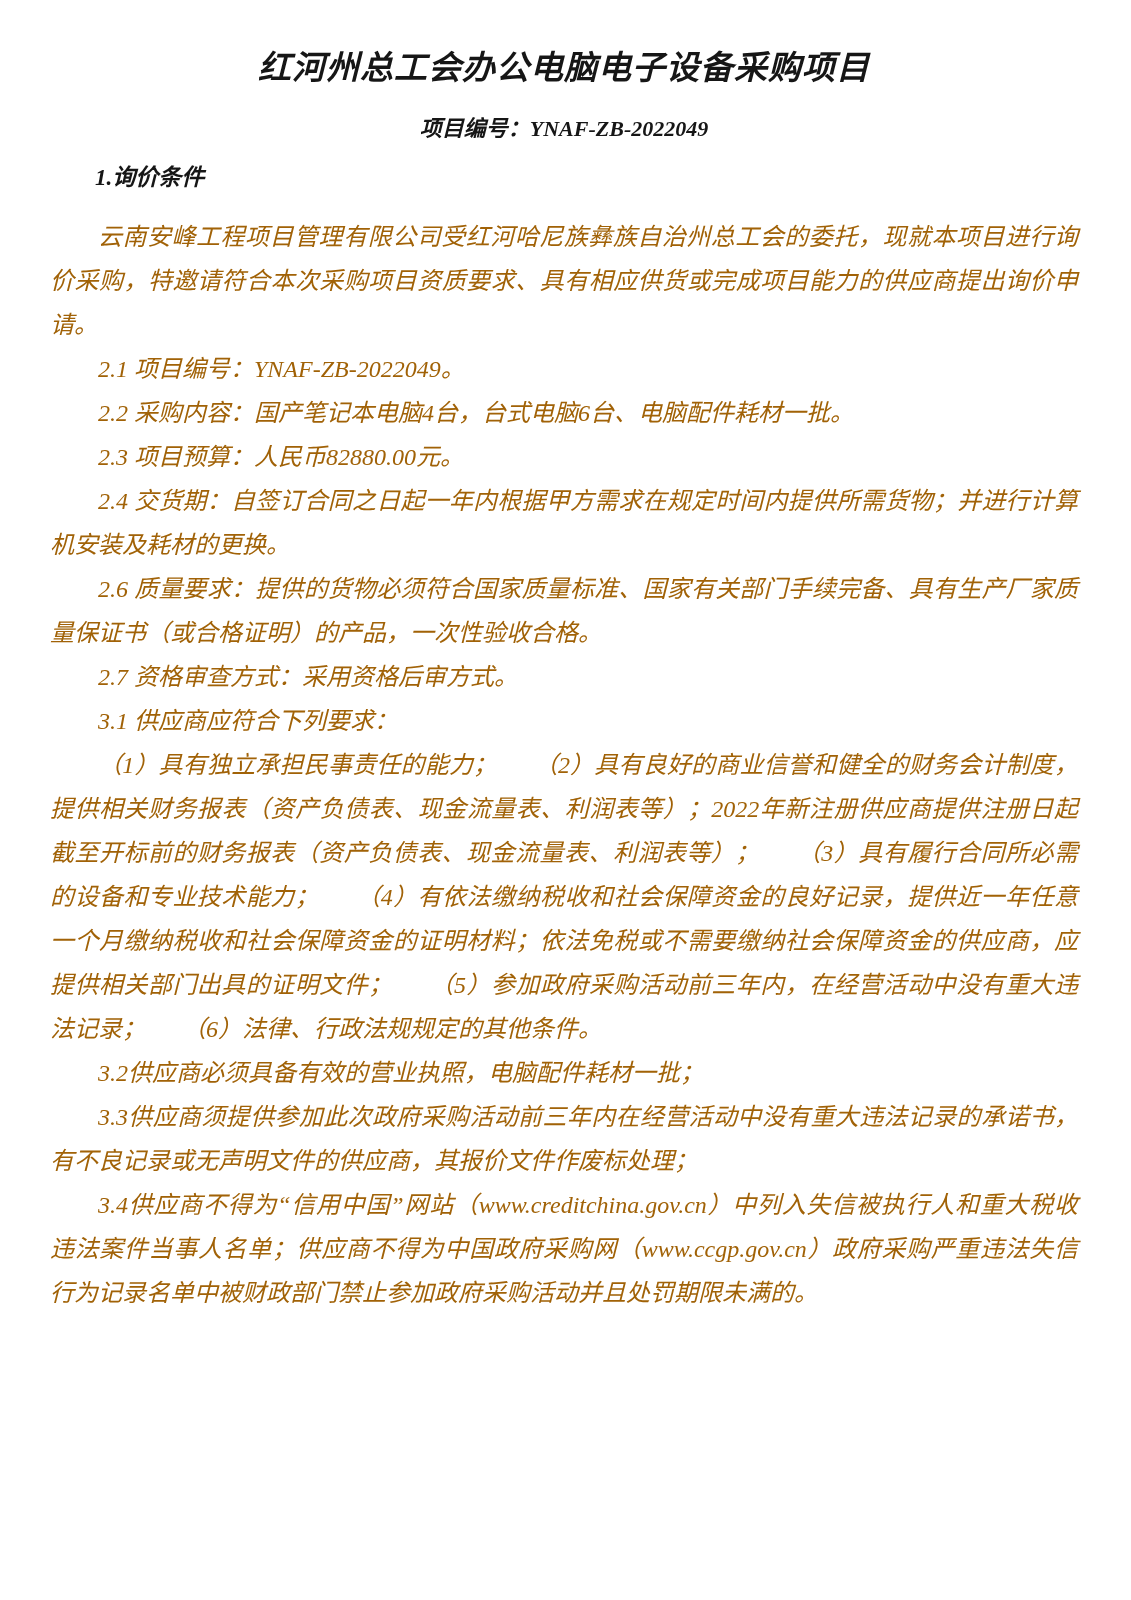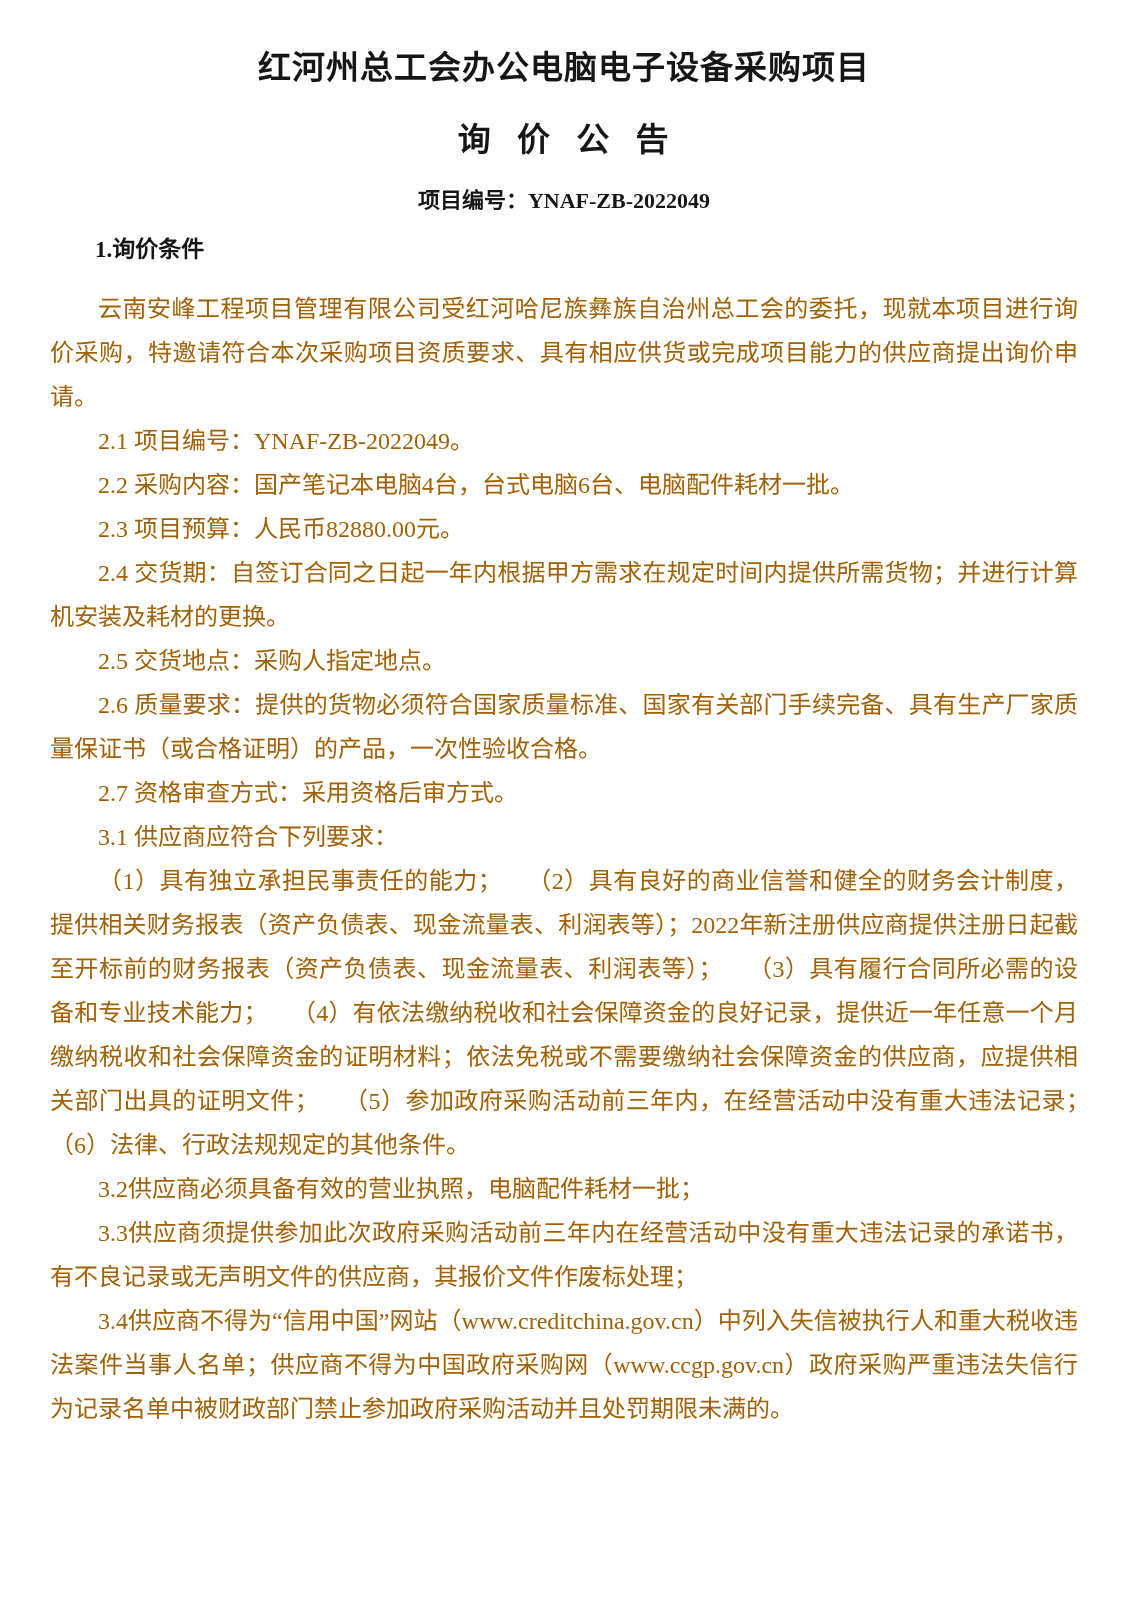--- a/index.html
+++ b/index.html
@@ -13,20 +13,21 @@
     overflow: hidden;
     font-family: "Liberation Serif", "DejaVu Serif", serif;
     color: #161616;
   }
   .page {
     box-sizing: border-box;
     width: 1131px;
     height: 1600px;
     padding: 48px 53px 0 50px;
     background: #ffffff;
+    font-style: italic;
   }
   .doc-title {
     margin: 0;
     text-align: center;
     font-size: 33px;
     line-height: 40px;
     font-weight: bold;
     letter-spacing: 1px;
   }
   .doc-subtitle {
@@ -67,35 +68,33 @@
     margin: 0;
   }
 </style>
 </head>
 <body>
 
 <div class="page">
 
   <h1 class="doc-title">红河州总工会办公电脑电子设备采购项目</h1>
 
-  <h2 class="doc-subtitle">询 价 公 告</h2>
 
   <p class="project-no">项目编号：YNAF-ZB-2022049</p>
 
   <div class="section">
     <h3 class="sec-heading first">1.询价条件</h3>
     <p class="para">云南安峰工程项目管理有限公司受红河哈尼族彝族自治州总工会的委托，现就本项目进行询价采购，特邀请符合本次采购项目资质要求、具有相应供货或完成项目能力的供应商提出询价申请。</p>
   </div>
 
   <div class="section">
     <p class="para">2.1 项目编号：YNAF-ZB-2022049。</p>
     <p class="para">2.2 采购内容：国产笔记本电脑4台，台式电脑6台、电脑配件耗材一批。</p>
     <p class="para">2.3 项目预算：人民币82880.00元。</p>
     <p class="para">2.4 交货期：自签订合同之日起一年内根据甲方需求在规定时间内提供所需货物；并进行计算机安装及耗材的更换。</p>
-    <p class="para">2.5 交货地点：采购人指定地点。</p>
     <p class="para">2.6 质量要求：提供的货物必须符合国家质量标准、国家有关部门手续完备、具有生产厂家质量保证书（或合格证明）的产品，一次性验收合格。</p>
     <p class="para">2.7 资格审查方式：采用资格后审方式。</p>
   </div>
 
   <div class="section">
     <p class="para">3.1 供应商应符合下列要求：</p>
     <p class="para">（1）具有独立承担民事责任的能力；　　（2）具有良好的商业信誉和健全的财务会计制度，提供相关财务报表（资产负债表、现金流量表、利润表等）；2022年新注册供应商提供注册日起截至开标前的财务报表（资产负债表、现金流量表、利润表等）；　　（3）具有履行合同所必需的设备和专业技术能力；　　（4）有依法缴纳税收和社会保障资金的良好记录，提供近一年任意一个月缴纳税收和社会保障资金的证明材料；依法免税或不需要缴纳社会保障资金的供应商，应提供相关部门出具的证明文件；　　（5）参加政府采购活动前三年内，在经营活动中没有重大违法记录；　　（6）法律、行政法规规定的其他条件。</p>
     <p class="para">3.2供应商必须具备有效的营业执照，电脑配件耗材一批；</p>
     <p class="para">3.3供应商须提供参加此次政府采购活动前三年内在经营活动中没有重大违法记录的承诺书，有不良记录或无声明文件的供应商，其报价文件作废标处理；</p>
     <p class="para">3.4供应商不得为“信用中国”网站（www.creditchina.gov.cn）中列入失信被执行人和重大税收违法案件当事人名单；供应商不得为中国政府采购网（www.ccgp.gov.cn）政府采购严重违法失信行为记录名单中被财政部门禁止参加政府采购活动并且处罚期限未满的。</p>

